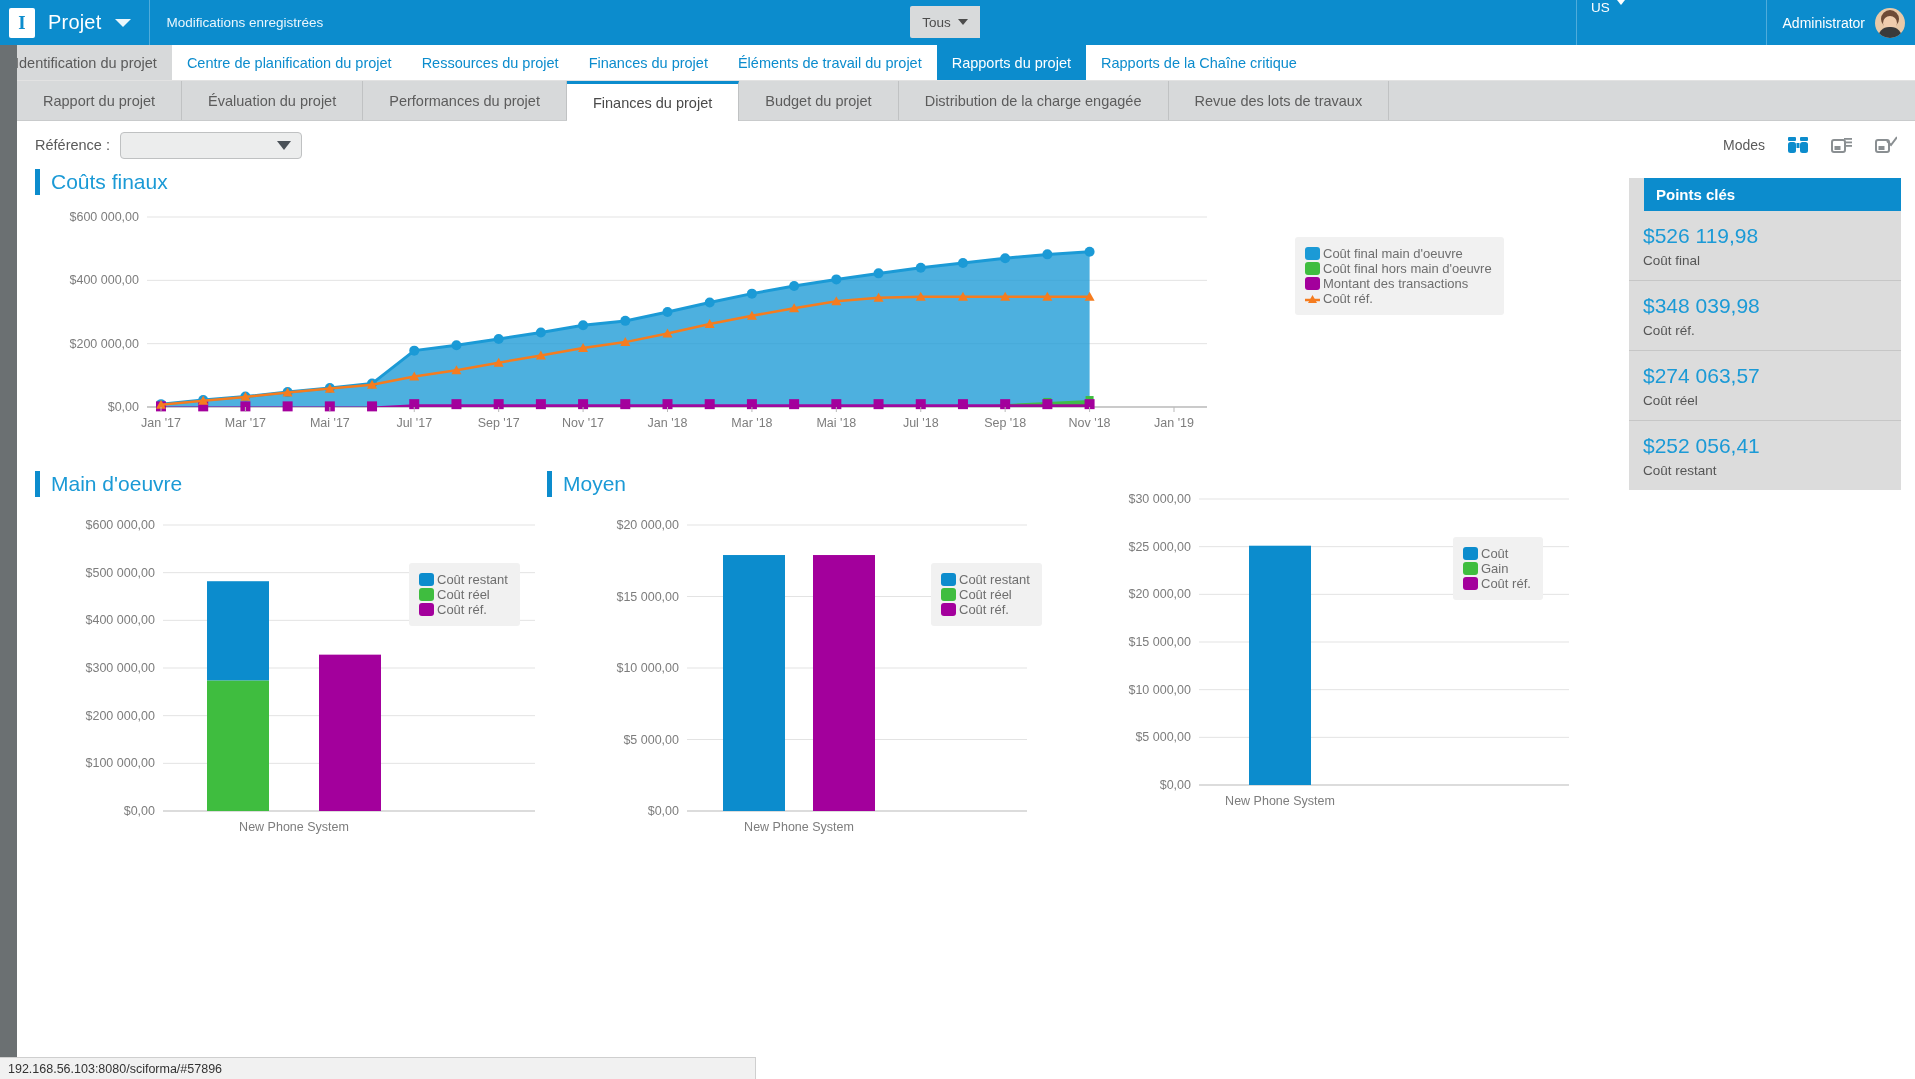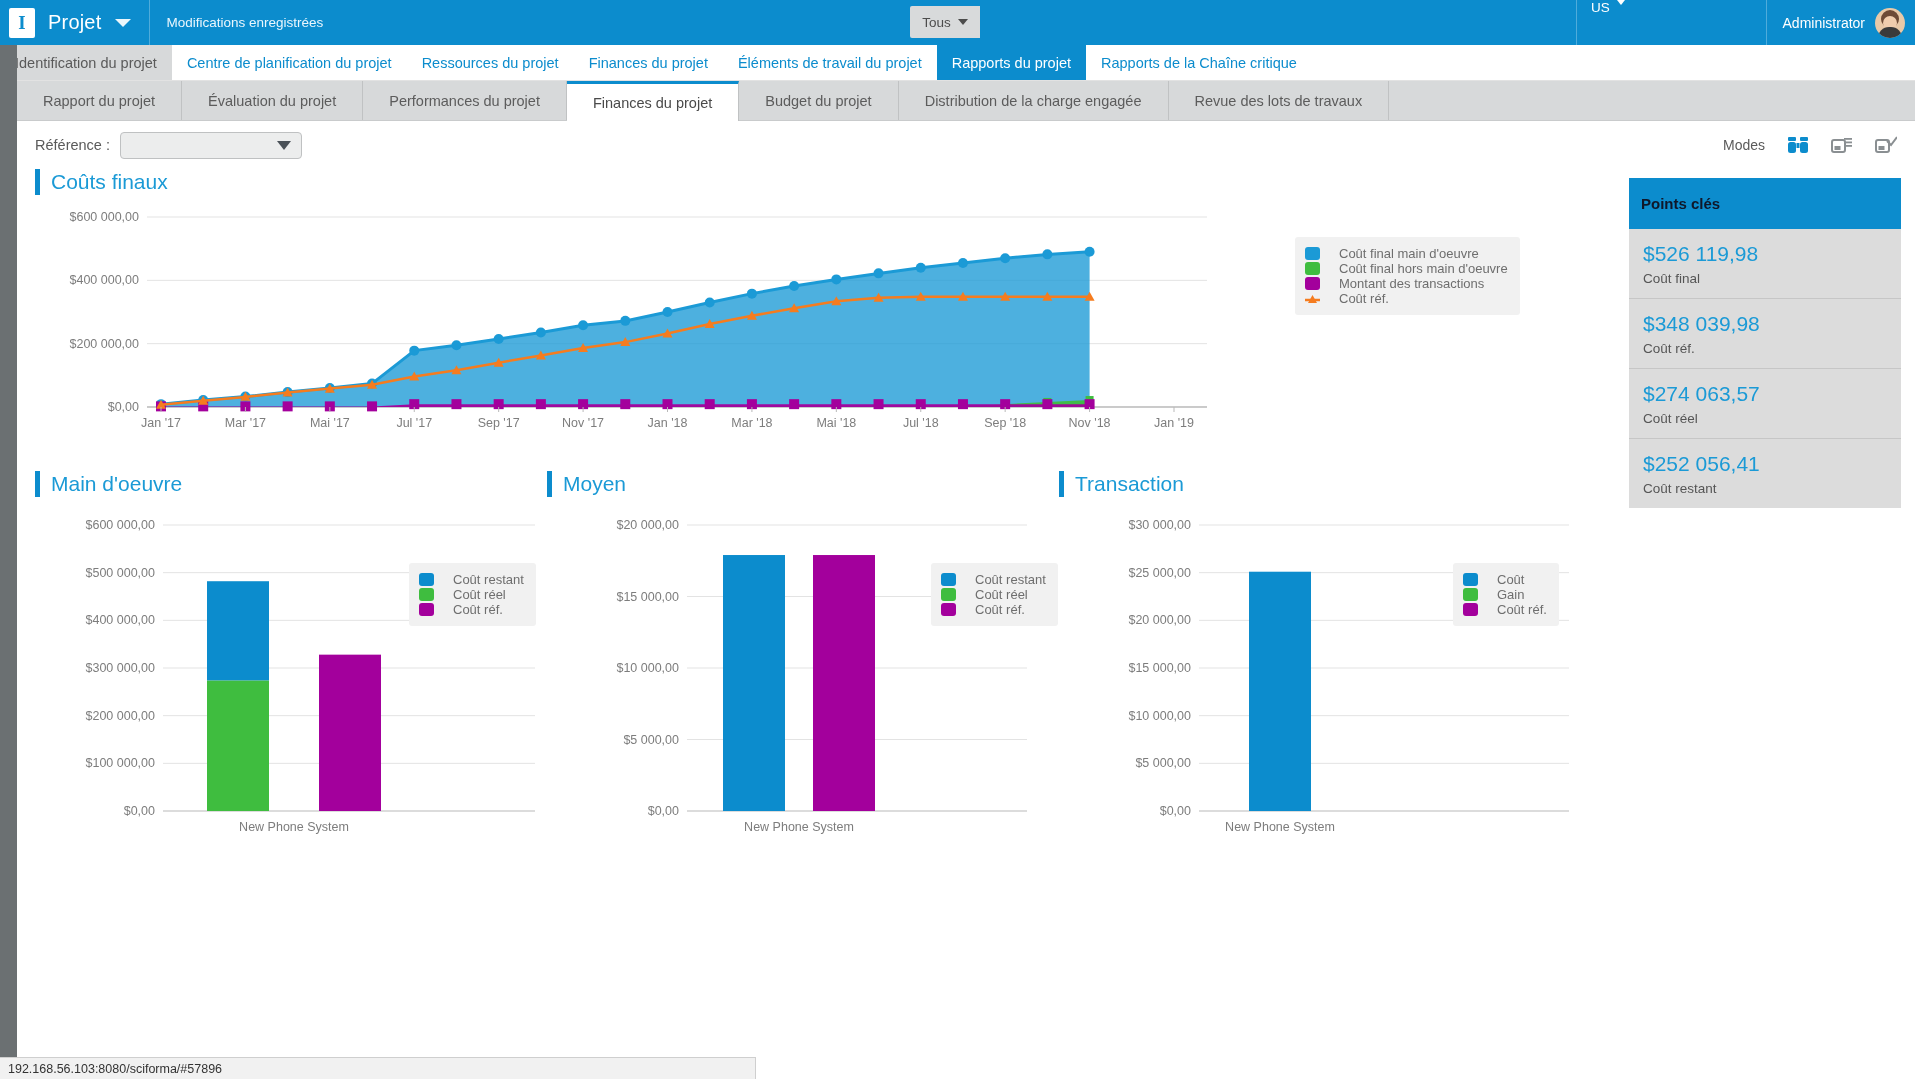--- a/index.html
+++ b/index.html
@@ -147,30 +147,30 @@
   
   .area-section { position: relative; }
   .axis-label { font-size: 12.5px; fill: #7d7d7d; }
   .gridline { stroke: #e3e3e3; stroke-width: 1; }
   .axisline { stroke: #b9b9b9; stroke-width: 1; }
 
   .legend-box {
     position: absolute; background: #f1f1f1; border-radius: 3px;
     padding: 9px 12px 9px 10px;
   }
-  .legend-row { display: flex; align-items: center; gap: 19px; height: 15px; text-align: right; }
+  .legend-row { display: flex; align-items: center; gap: 3px; height: 15px; text-align: right; }
   .legend-swatch { width: 15px; height: 13px; border-radius: 3px; flex: none; }
   .legend-text { font-size: 13px; color: #6e6e6e; white-space: nowrap; }
 
   
   .keypoints {
     position: absolute; right: 14px; top: 57px; width: 272px; background: #dcdcdc;
   }
   .kp-header {
-    background: #0c8ccd; color: #0f172a; font-size: 15px; padding: 17px 12px; font-weight: bold;
+    background: #0c8ccd; color: #ffffff; font-size: 15px; padding: 8px 12px; font-weight: bold; margin-left: 15px;
   }
   .kp-item { padding: 13px 14px 12px 14px; border-bottom: 1px solid #c6c6c6; }
   .kp-item:last-child { border-bottom: none; }
   .kp-value { font-size: 21px; color: #1b9ad6; }
   .kp-label { font-size: 13.5px; color: #555; margin-top: 5px; }
 
   
   .bottom-row { position: absolute; left: 0; right: 0; top: 350px; }
   .bchart { position: absolute; top: 0; }
 
@@ -534,24 +534,20 @@
               <span class="legend-swatch" style="background: rgb(63, 189, 63);"></span>
               <span class="legend-text">Coût réel</span>
             </div>
             <div class="legend-row">
               <span class="legend-swatch" style="background: rgb(163, 0, 156);"></span>
               <span class="legend-text">Coût réf.</span>
             </div>
           </div></div>
       </div>
     <div class="bchart" id="chart-transaction" style="left:1042px; width:560px;">
-        <div class="card-title">
-          <span class="title-bar"></span>
-          <span class="title-text">Transaction</span>
-        </div>
         <div style="position: relative; margin-top: 14px;"><svg width="540" height="340">
             <line x1="140" y1="300" x2="510" y2="300" class="axisline"></line>
             <text x="132" y="304" text-anchor="end" class="axis-label">$0,00</text>
             <line x1="140" y1="252.33333333333334" x2="510" y2="252.33333333333334" class="gridline"></line>
             <text x="132" y="256.33333333333337" text-anchor="end" class="axis-label">$5 000,00</text>
             <line x1="140" y1="204.66666666666669" x2="510" y2="204.66666666666669" class="gridline"></line>
             <text x="132" y="208.66666666666669" text-anchor="end" class="axis-label">$10 000,00</text>
             <line x1="140" y1="157" x2="510" y2="157" class="gridline"></line>
             <text x="132" y="161" text-anchor="end" class="axis-label">$15 000,00</text>
             <line x1="140" y1="109.33333333333334" x2="510" y2="109.33333333333334" class="gridline"></line>

